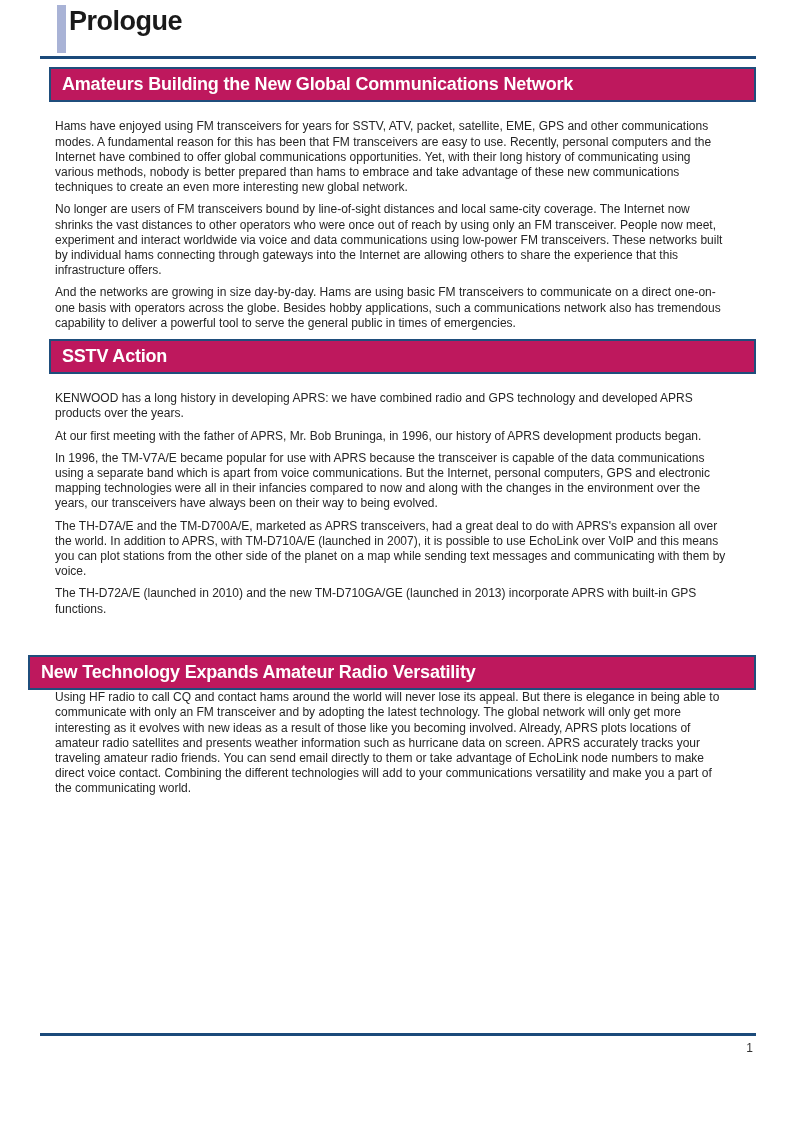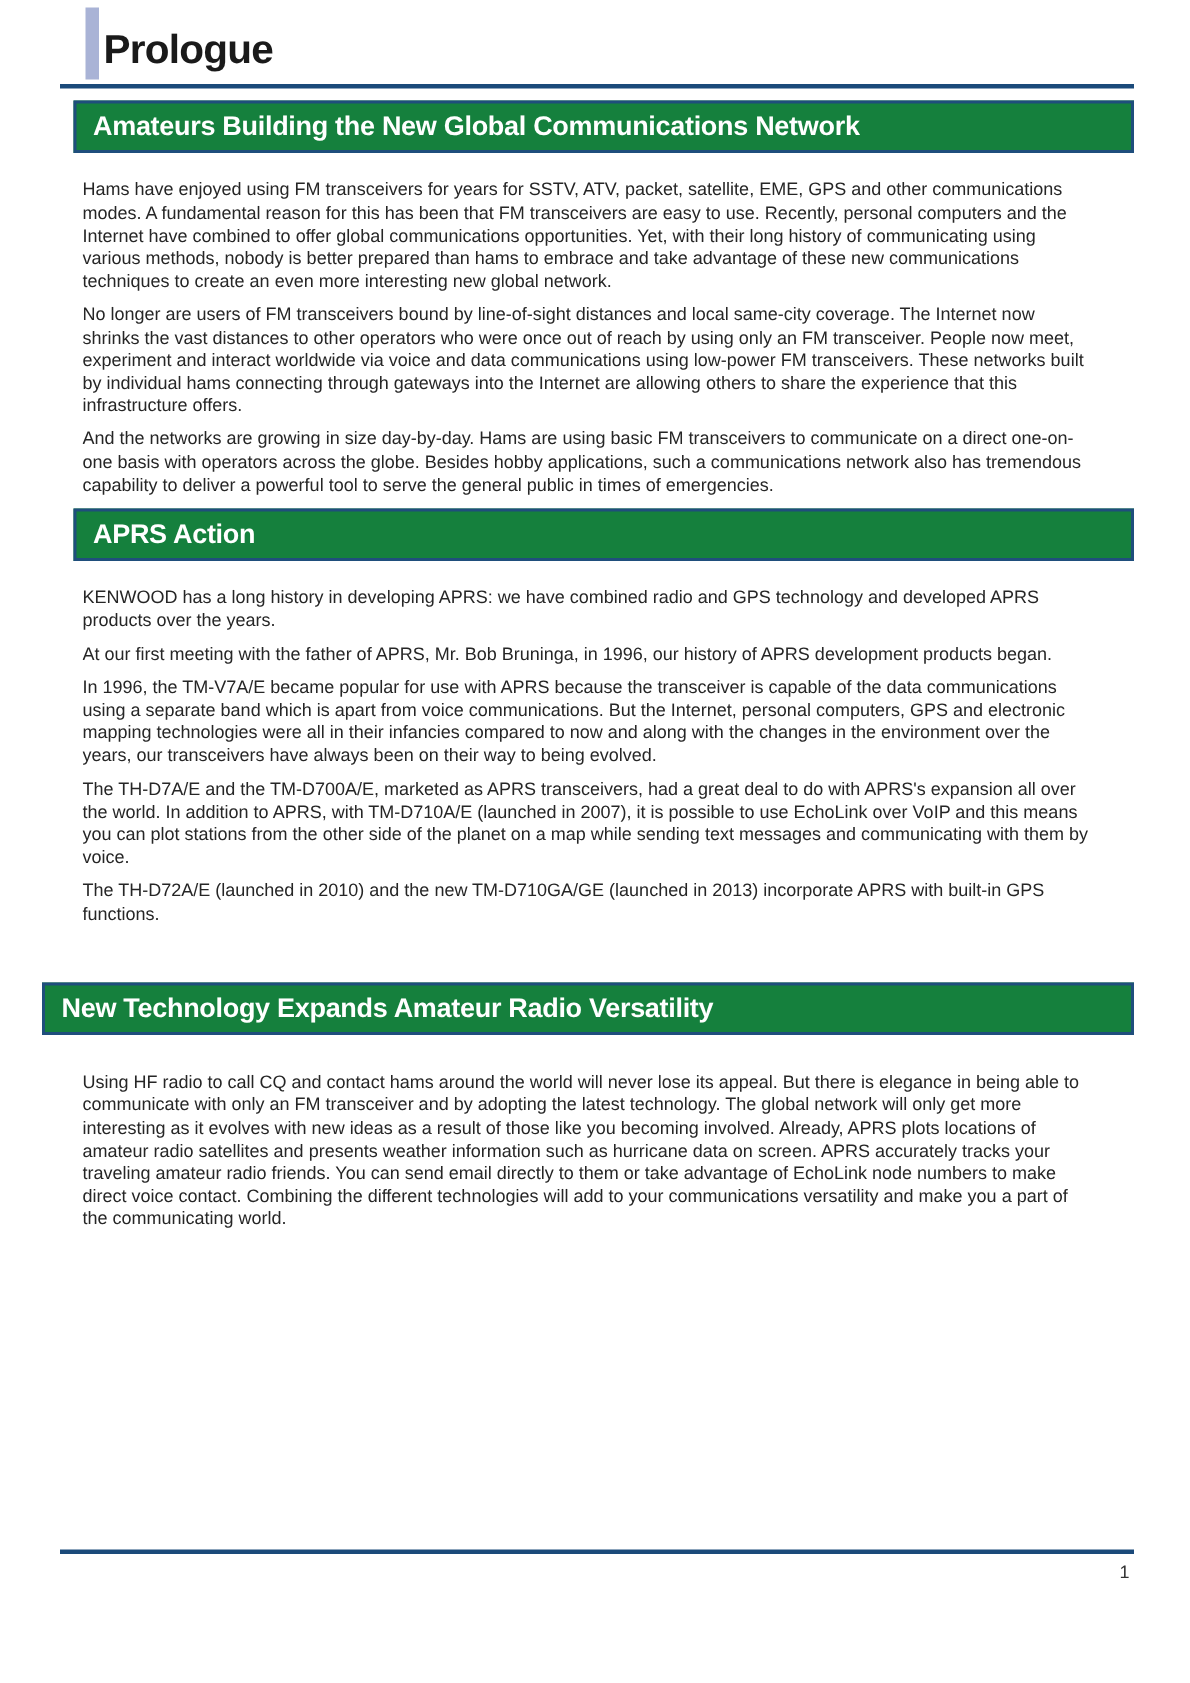--- a/index.html
+++ b/index.html
@@ -17,52 +17,52 @@
   
   .chapter { position: relative; height: 56px; }
   .chapter-bar {
     position: absolute;
     left: 57px; top: 5px;
     width: 9px; height: 48px;
     background: #a9b3d6;
   }
   .chapter-title {
     position: absolute;
-    left: 69px; top: 17px;
+    left: 69px; top: 5px;
     font-size: 27px;
     font-weight: bold;
     color: #1a1a1a;
     letter-spacing: -0.5px;
     line-height: 1.2;
   }
   .rule-top {
     margin: 0 37px 0 40px;
     height: 3px;
     background: #1b4a7a;
   }
   
   .banner {
     margin: 8px 37px 0 49px;
-    background: #15803d;
+    background: #be185d;
     border: 2px solid #1f4e7c;
     color: #ffffff;
     font-size: 18px;
     font-weight: bold;
     padding: 3px 10px 4px 11px;
     letter-spacing: -0.2px;
     line-height: 1.35;
   }
   .banner.mt-big { margin-top: 38px; margin-left: 28px; }
   
   .section-body {
     margin: 0 63px 0 55px;
     overflow: hidden;
   }
   .section-body.pt-17 { padding-top: 17px; }
-  .section-body.pt-24 { padding-top: 24px; }
+  .section-body.pt-24 { }
   .section-body p {
     margin: 7px 0 0 0;
     font-size: 12px;
     line-height: 15.2px;
     color: #262626;
     text-align: left;
   }
   .section-body p:first-child { margin-top: 0; }
   
   .footer-rule {
@@ -92,21 +92,21 @@
   <div class="banner">
     <span>Amateurs Building the New Global Communications Network</span>
   </div>
   <div class="section-body pt-17">
     <p>Hams have enjoyed using FM transceivers for years for SSTV, ATV, packet, satellite, EME, GPS and other communications modes.  A fundamental reason for this has been that FM transceivers are easy to use.  Recently, personal computers and the Internet have combined to offer global communications opportunities.  Yet, with their long history of communicating using various methods, nobody is better prepared than hams to embrace and take advantage of these new communications techniques to create an even more interesting new global network.</p>
     <p>No longer are users of FM transceivers bound by line-of-sight distances and local same-city coverage.  The Internet now shrinks the vast distances to other operators who were once out of reach by using only an FM transceiver.  People now meet, experiment and interact worldwide via voice and data communications using low-power FM transceivers.  These networks built by individual hams connecting through gateways into the Internet are allowing others to share the experience that this infrastructure offers.</p>
     <p>And the networks are growing in size day-by-day.  Hams are using basic FM transceivers to communicate on a direct one-on-one basis with operators across the globe.  Besides hobby applications, such a communications network also has tremendous capability to deliver a powerful tool to serve the general public in times of emergencies.</p>
   </div>
 
   <div class="banner">
-    <span>APRS Action</span>
+    <span>SSTV Action</span>
   </div>
   <div class="section-body pt-17">
     <p>KENWOOD has a long history in developing APRS: we have combined radio and GPS technology and developed APRS products over the years.</p>
     <p>At our first meeting with the father of APRS, Mr. Bob Bruninga, in 1996, our history of APRS development products began.</p>
     <p>In 1996, the TM-V7A/E became popular for use with APRS because the transceiver is capable of the data communications using a separate band which is apart from voice communications. But the Internet, personal computers, GPS and electronic mapping technologies were all in their infancies compared to now and along with the changes in the environment over the years, our transceivers have always been on their way to being evolved.</p>
     <p>The TH-D7A/E and the TM-D700A/E, marketed as APRS transceivers, had a great deal to do with APRS's expansion all over the world. In addition to APRS, with TM-D710A/E (launched in 2007), it is possible to use EchoLink over VoIP and this means you can plot stations from the other side of the planet on a map while sending text messages and communicating with them by voice.</p>
     <p>The TH-D72A/E (launched in 2010) and the new TM-D710GA/GE (launched in 2013) incorporate APRS with built-in GPS functions.</p>
   </div>
 
   <div class="banner mt-big">

